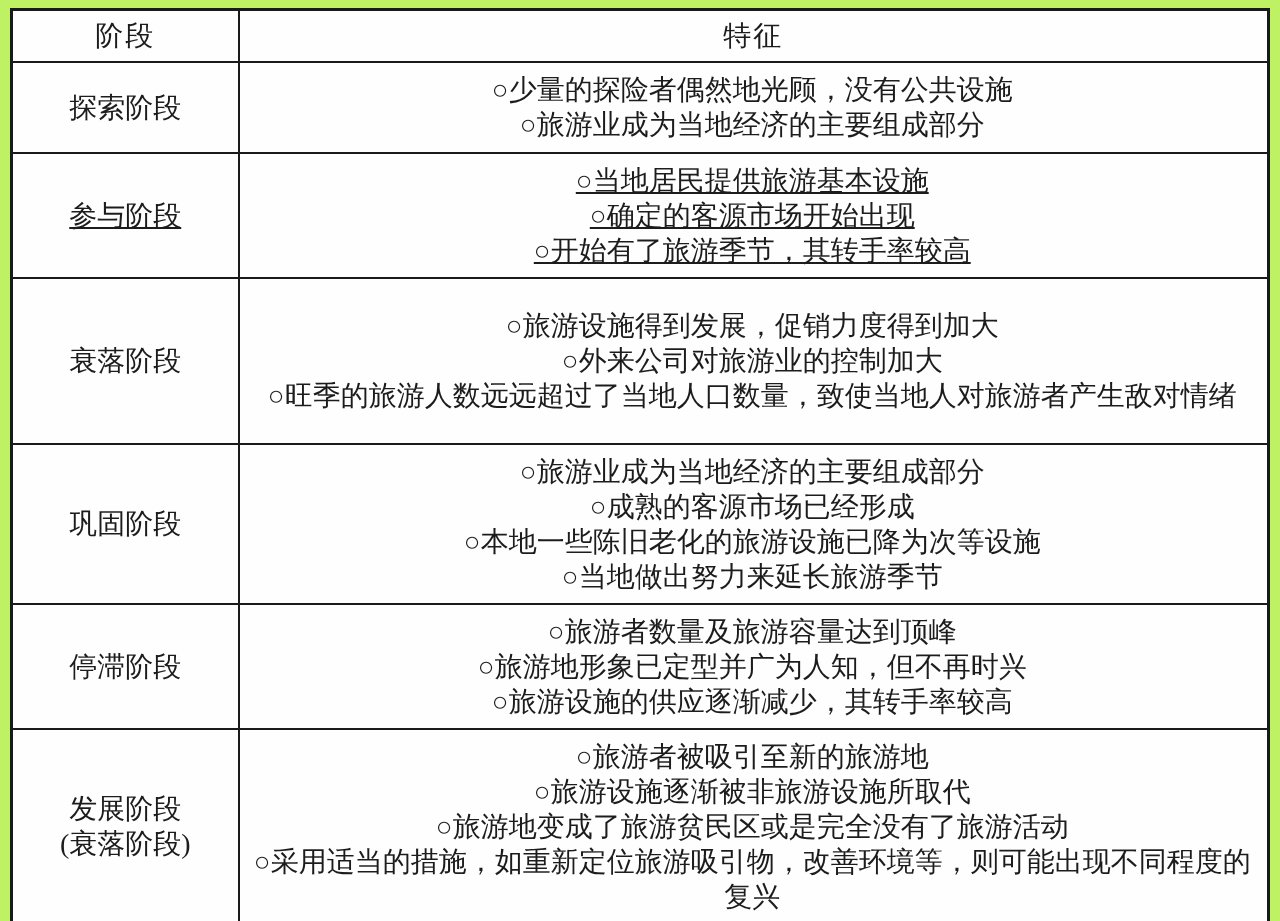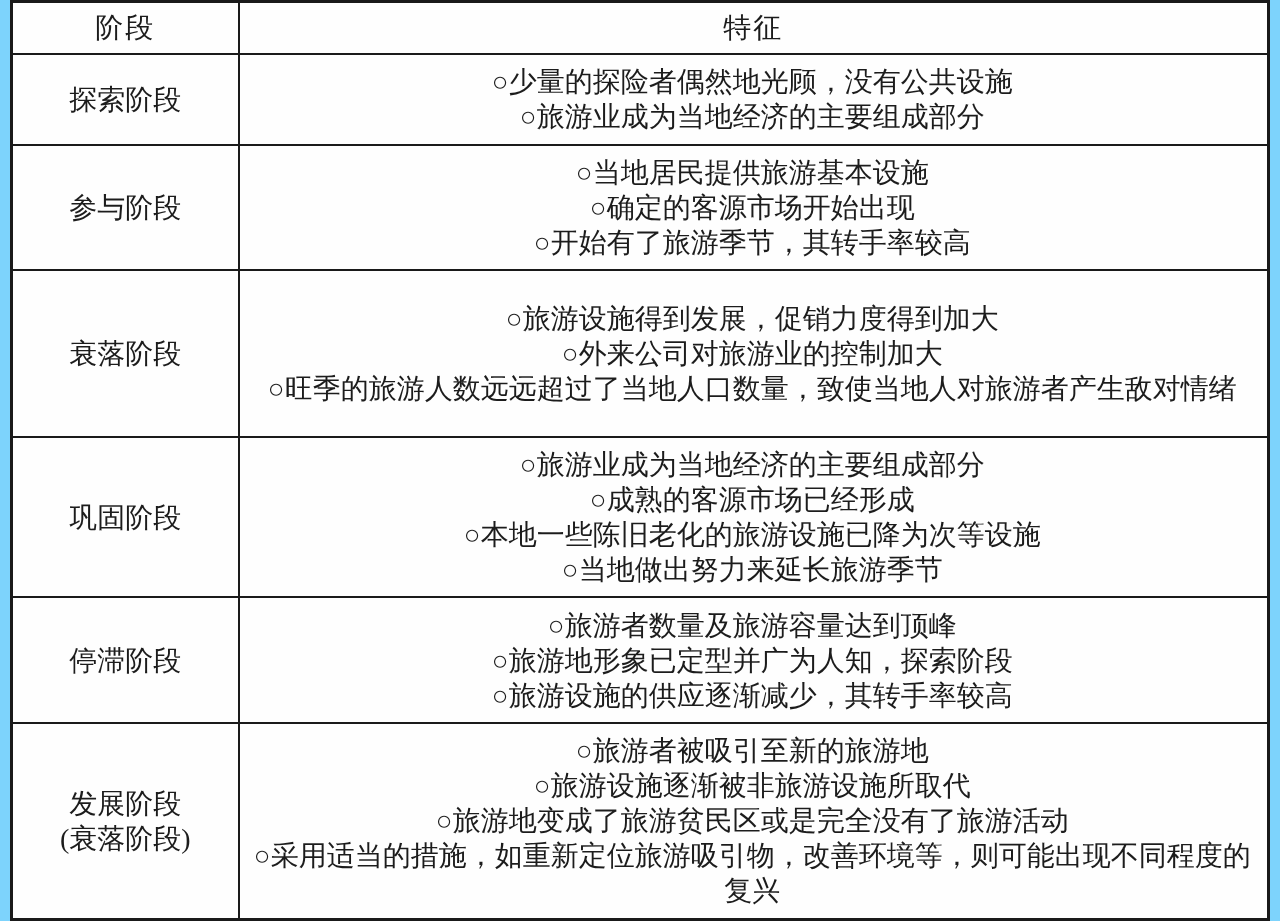--- a/index.html
+++ b/index.html
@@ -6,22 +6,22 @@
     margin: 0;
     padding: 0;
     background: #fdfdfd;
     font-family: "Liberation Serif", "DejaVu Serif", serif;
     color: #1c1c1c;
   }
   .page {
     width: 1280px;
     height: 921px;
     box-sizing: border-box;
-    padding: 0 10px;
-    background: #7dd3fc;
+    padding: 8px 10px;
+    background: #bef264;
   }
   table.lifecycle {
     width: 100%;
     height: 100%;
     border-collapse: collapse;
     table-layout: fixed;
     background: #fefefe;
   }
   table.lifecycle th,
   table.lifecycle td {
@@ -49,21 +49,21 @@
   td.features-cell {
     padding: 9px 14px 9px 12px;
     vertical-align: middle;
   }
   .feature-line {
     text-align: center;
   }
   .stage-line { display: block; }
   
   tr.r1 td { height: 91px; }
-  tr.r2 td { height: 124px; }
+  tr.r2 td { height: 124px; text-decoration: underline; }
   tr.r3 td { height: 166px; }
   tr.r4 td { height: 154px; }
   tr.r5 td { height: 124px; }
   tr.r6 td { height: 196px; }
 </style>
 </head>
 <body>
 
 <div class="page">
   <table class="lifecycle">
@@ -117,21 +117,21 @@
           <div class="feature-line">○本地一些陈旧老化的旅游设施已降为次等设施</div>
           <div class="feature-line">○当地做出努力来延长旅游季节</div>
         </td>
       </tr>
       <tr class="r5">
         <td class="stage-cell">
           <span class="stage-line">停滞阶段</span>
         </td>
         <td class="features-cell">
           <div class="feature-line">○旅游者数量及旅游容量达到顶峰</div>
-          <div class="feature-line">○旅游地形象已定型并广为人知，探索阶段</div>
+          <div class="feature-line">○旅游地形象已定型并广为人知，但不再时兴</div>
           <div class="feature-line">○旅游设施的供应逐渐减少，其转手率较高</div>
         </td>
       </tr>
       <tr class="r6">
         <td class="stage-cell">
           <span class="stage-line">发展阶段</span>
           <span class="stage-line">(衰落阶段)</span>
         </td>
         <td class="features-cell">
           <div class="feature-line">○旅游者被吸引至新的旅游地</div>

